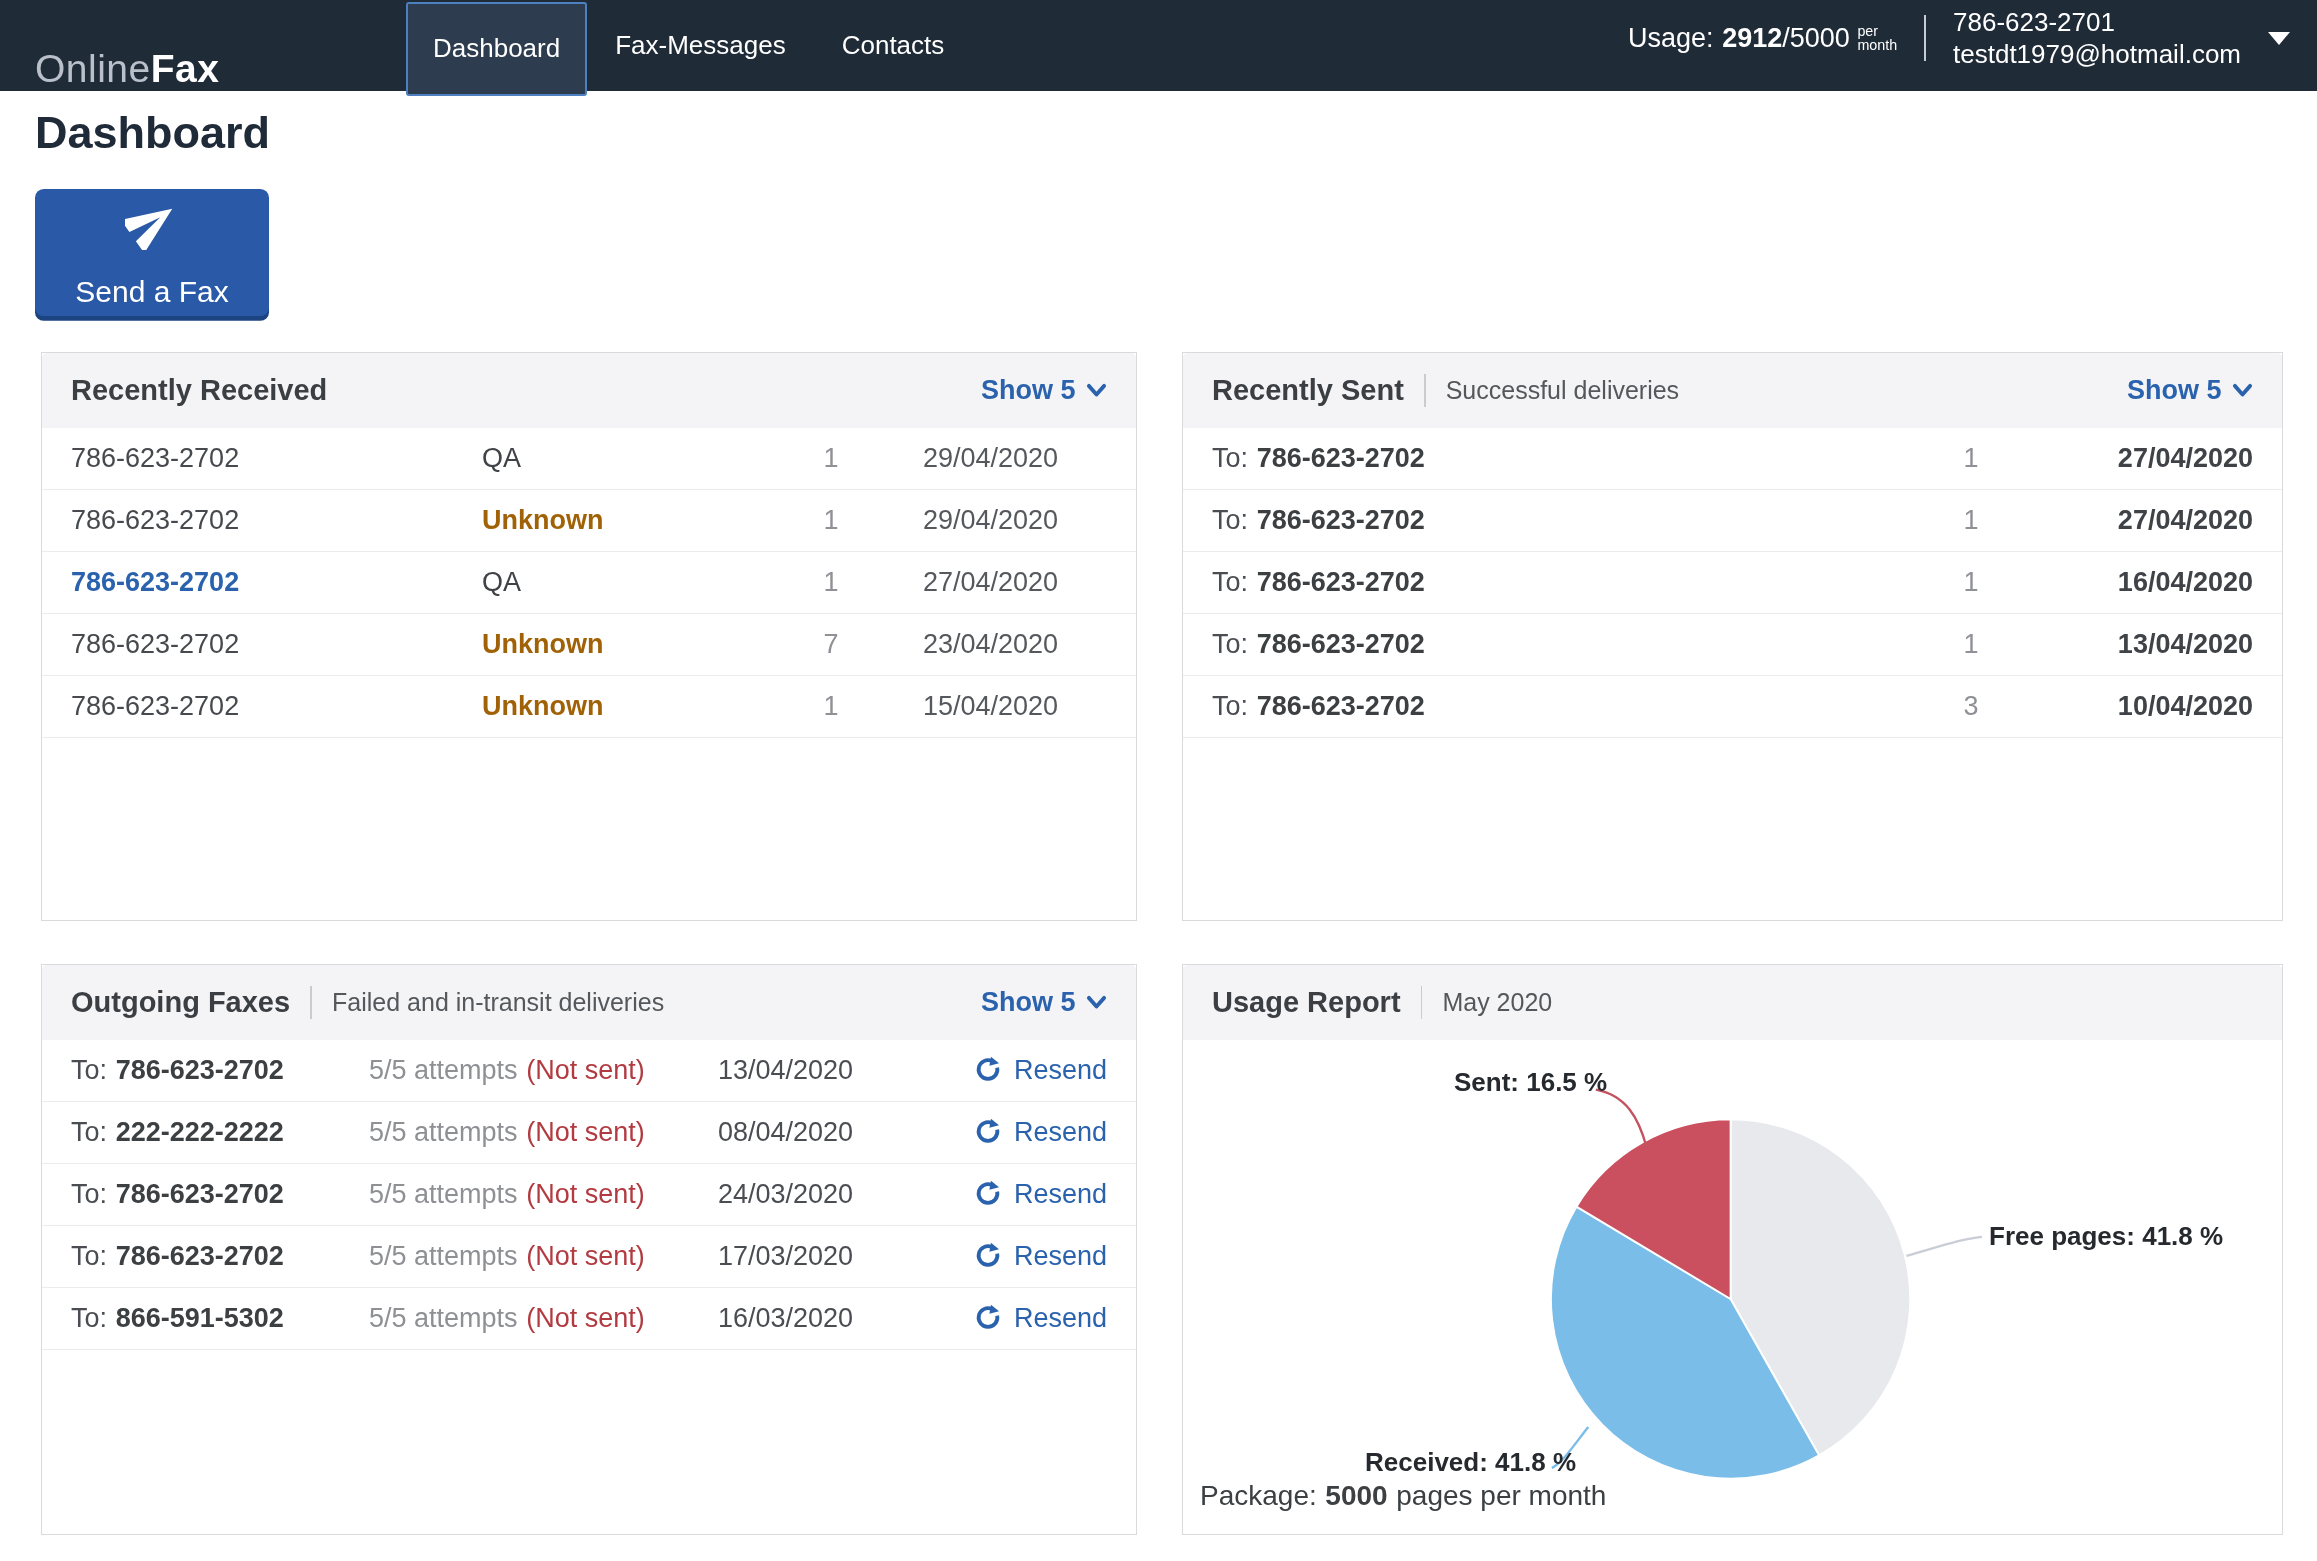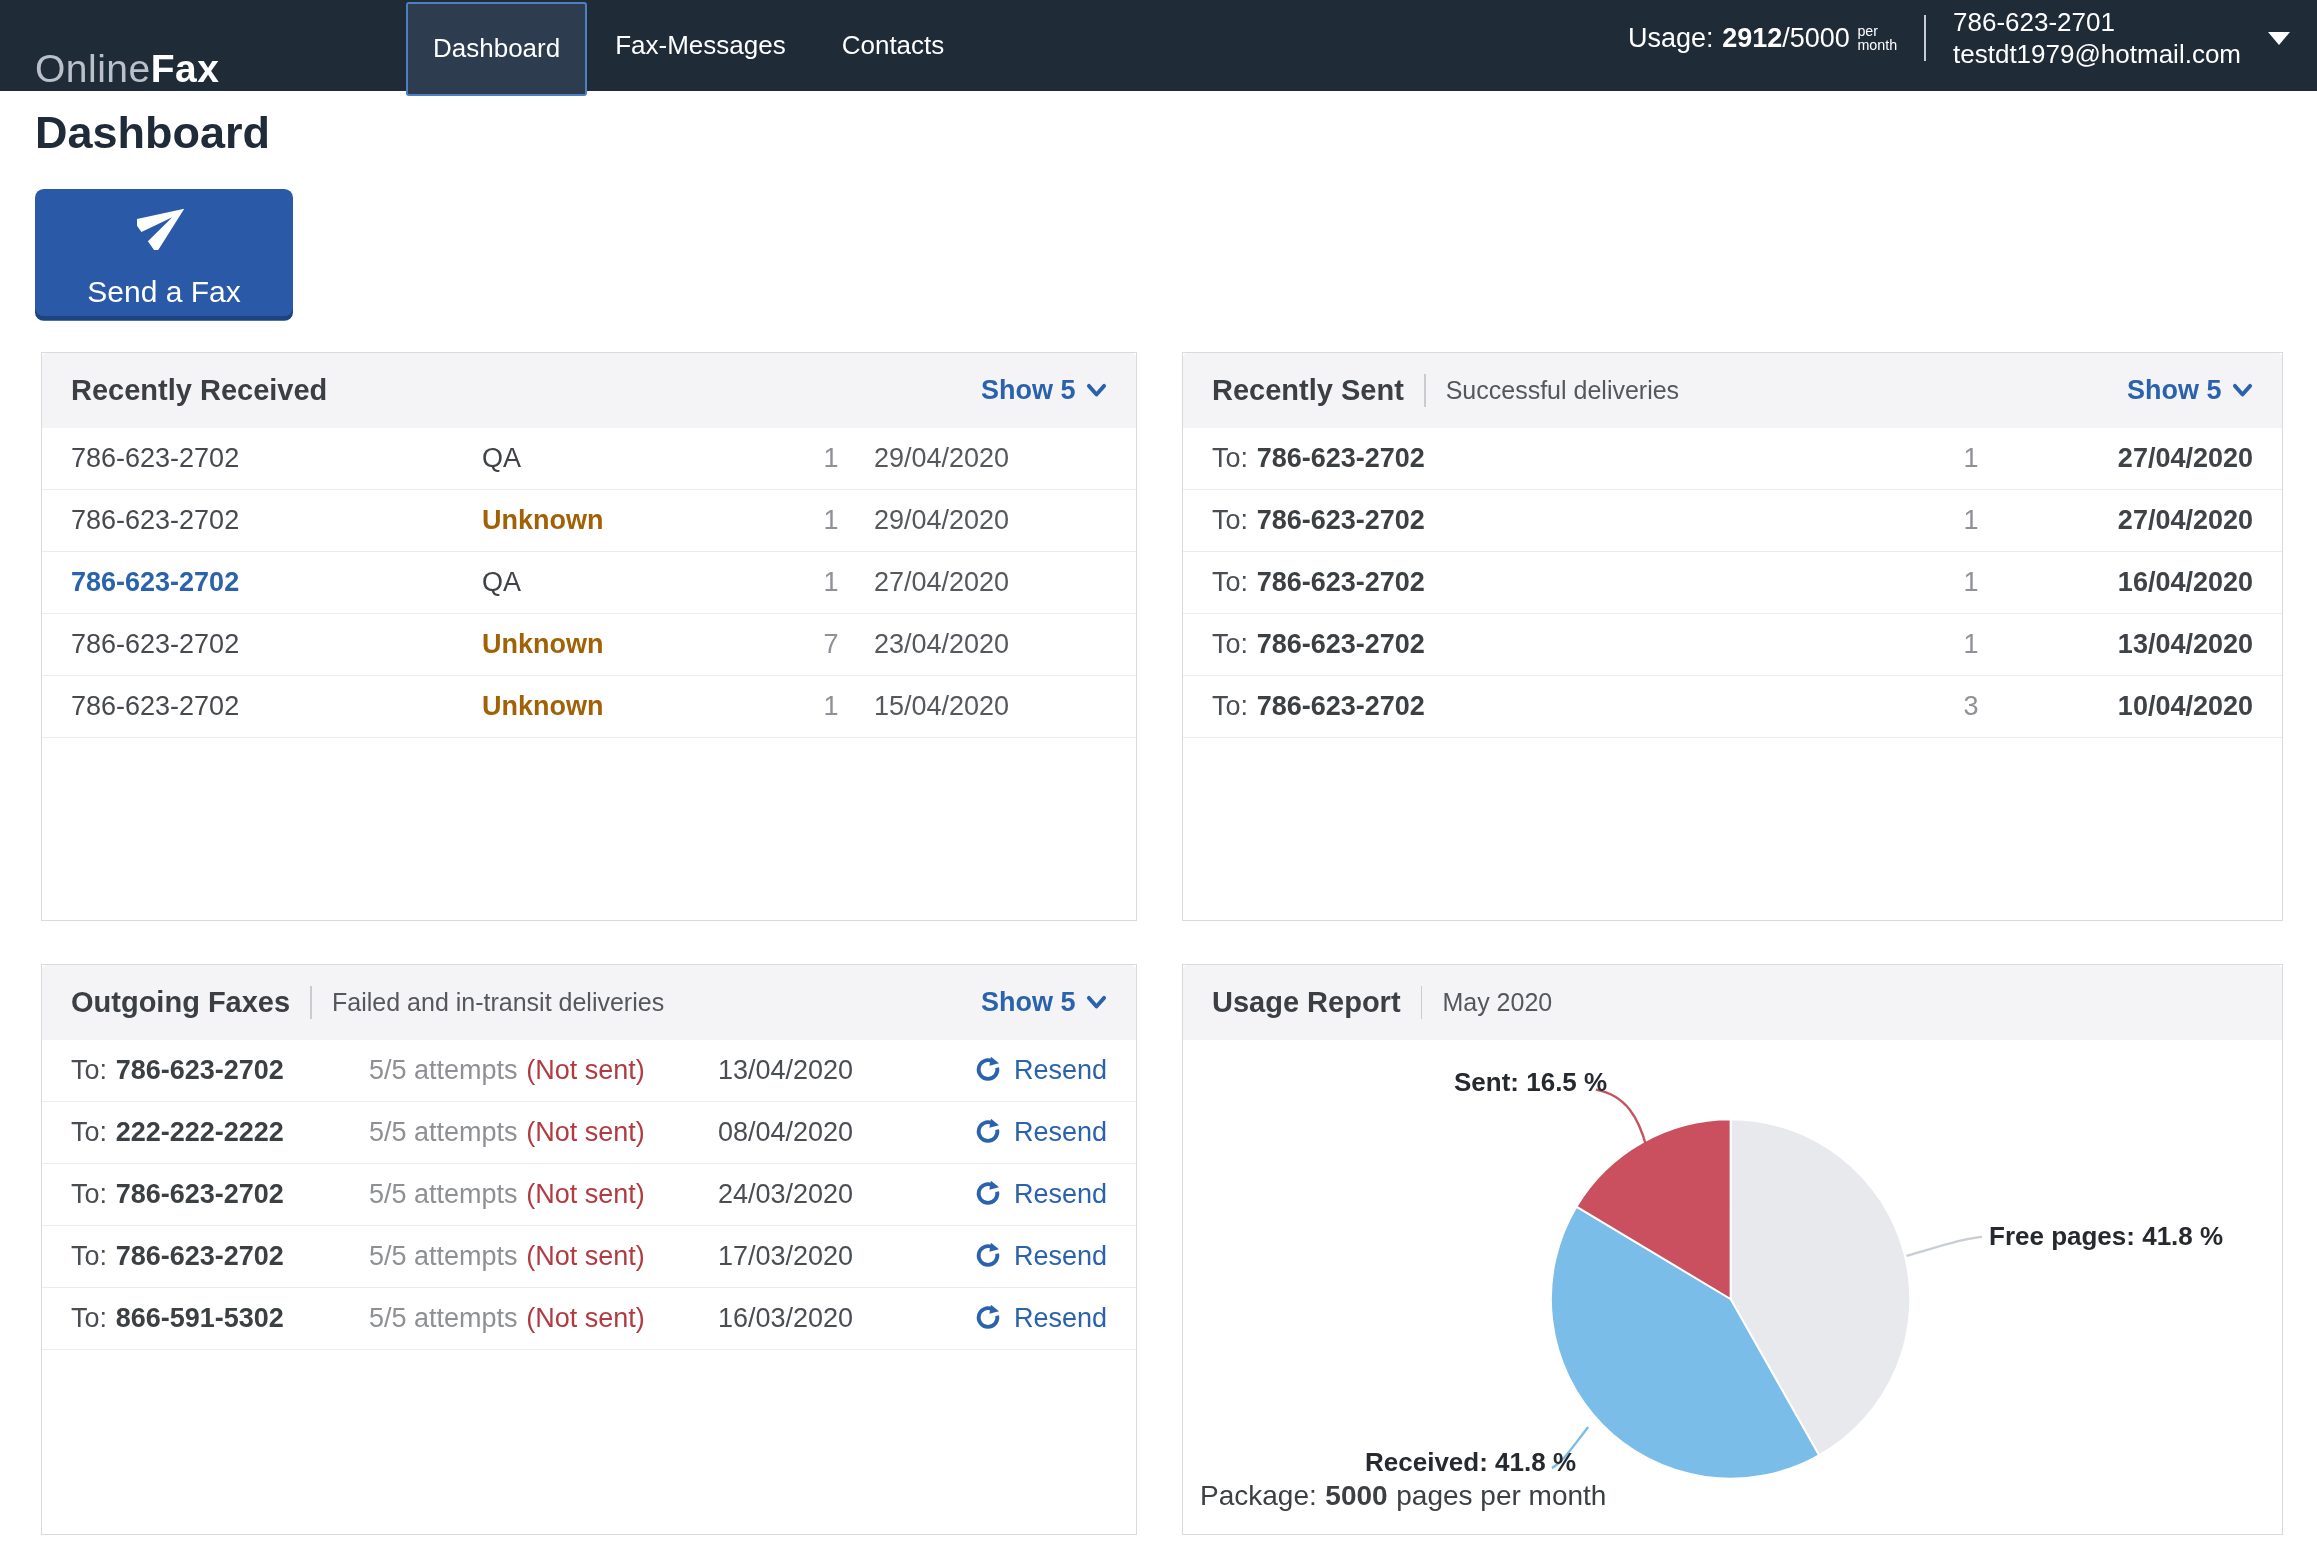--- a/index.html
+++ b/index.html
@@ -19,21 +19,21 @@
   .usage{display:flex;align-items:center;color:#fff;font-size:27px;white-space:pre;}
   .usage b{font-weight:700;margin-left:8.6px;}
   .per-month{display:flex;flex-direction:column;font-size:14.3px;line-height:14.3px;margin-left:7.6px;color:#fff;}
   .nav-divider{width:1.9px;height:46px;background:#c7ccd4;margin:0 27px;}
   .account{display:flex;flex-direction:column;color:#fff;font-size:26px;line-height:32.5px;}
   .caret{margin-left:27px;width:0;height:0;border-left:11.5px solid transparent;
          border-right:11.5px solid transparent;border-top:13.4px solid #fff;cursor:pointer;}
 
   
   .page-title{position:absolute;left:35px;top:107px;font-size:45px;font-weight:600;color:#202b3a;}
-  .send-btn{position:absolute;left:35px;top:189px;width:258px;height:127px;background:#2a5aa7;
+  .send-btn{position:absolute;left:35px;top:189px;width:234px;height:127px;background:#2a5aa7;
             border:none;border-radius:8.6px;box-shadow:0 4.8px 0 #1c4480;color:#fff;cursor:pointer;
             display:flex;flex-direction:column;align-items:center;justify-content:center;gap:25px;
             font-family:inherit;}
   .send-btn .plane{width:54px;height:54px;}
   .send-btn .lbl{font-size:30px;}
 
   
   .panel{position:absolute;background:#fff;border:1px solid #d9dadc;border-radius:0;box-sizing:border-box;}
   .p-rr{left:41px;top:352px;width:1096px;height:569px;}
   .p-rs{left:1182px;top:352px;width:1101px;height:569px;}
@@ -51,21 +51,21 @@
   .row{display:grid;align-items:center;height:61px;padding:0 29px;
        border-bottom:1px solid #ececee;font-size:27px;cursor:pointer;}
   .rr-row{grid-template-columns:411px 306px 86px 1fr;}
   .rs-row{grid-template-columns:1fr 86px 239px;}
   .og-row{grid-template-columns:298px 349px 239px 1fr;}
   .phone{color:#46494d;}
   .phone.link{color:#2a62ad;font-weight:700;}
   .name-known{color:#3f4246;}
   .name-muted{color:#a16207;font-weight:bold;}
   .pages{color:#8f9196;text-align:center;}
-  .date{color:#55585c;text-align:left;}
+  .date{color:#55585c;text-align:center;}
   .date-bold{color:#3f4246;font-weight:700;text-align:right;}
   .date-left{color:#4a4d52;text-align:left;}
   .to-cell{white-space:nowrap;color:#4a4d52;}
   .to-cell b{color:#3c4043;font-weight:700;margin-left:8.6px;}
   .attempts{color:#8e9094;white-space:nowrap;}
   .notsent{color:#b23b41;margin-left:8.6px;}
   .resend{display:flex;justify-content:flex-end;align-items:center;gap:10.5px;
           color:#2a62ad;font-size:27px;cursor:pointer;}
   .resend svg{width:29px;height:29px;}
 

